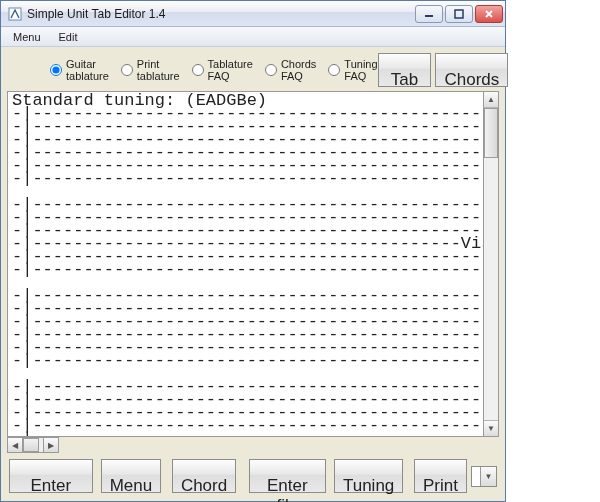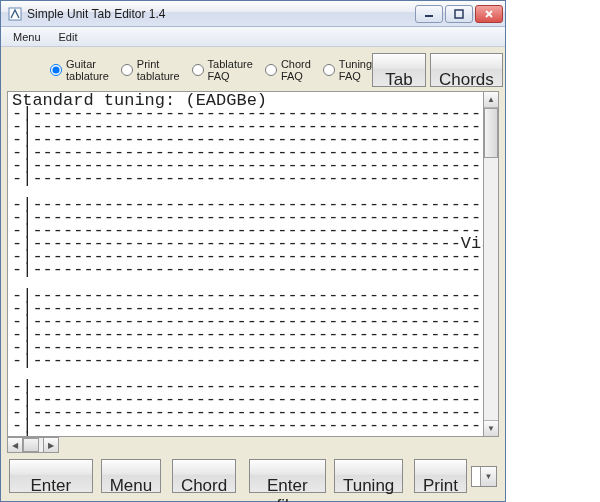--- a/index.html
+++ b/index.html
@@ -245,21 +245,21 @@
       <label class="radio-opt">
         <input type="radio" name="mode" style="">
         <span>Print tablature</span>
       </label>
       <label class="radio-opt">
         <input type="radio" name="mode" style="">
         <span>Tablature FAQ</span>
       </label>
       <label class="radio-opt">
         <input type="radio" name="mode" style="">
-        <span>Chord FAQ</span>
+        <span>Chords FAQ</span>
       </label>
       <label class="radio-opt">
         <input type="radio" name="mode" style="">
         <span>Tuning FAQ</span>
       </label>
     </div>
     <button class="btn">Tab hints</button>
     <button class="btn">Chords</button>
   </div>
 

